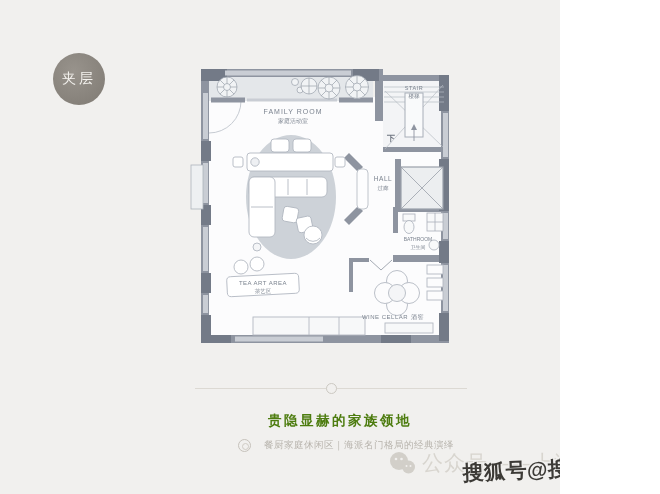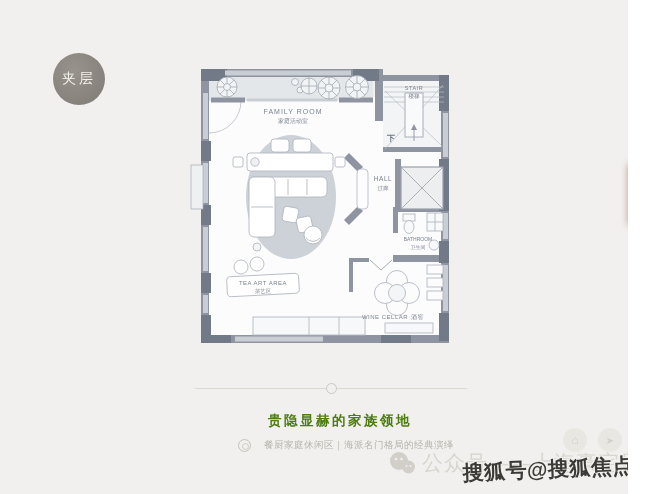--- a/index.html
+++ b/index.html
@@ -1,17 +1,17 @@
 <!DOCTYPE html>
 <html><head>
 <meta charset="utf-8">
 <style>
   html,body{margin:0;padding:0;}
   body{font-family:"Liberation Sans", sans-serif;}
-  .canvas{position:relative;width:628px;height:494px;background:#f1f0ee;overflow:hidden;}
+  .canvas{position:relative;width:560px;height:494px;background:#f1f0ee;overflow:hidden;}
 
   
   .badge{position:absolute;left:53px;top:53px;width:52px;height:52px;border-radius:50%;
     background:radial-gradient(circle at 40% 35%, #98938c, #7f7a73);
     display:flex;align-items:center;justify-content:center;
     color:#f4f2ee;font-size:14px;letter-spacing:3px;font-family:"Liberation Serif",serif;}
 
   
   .plan{position:absolute;left:187px;top:57px;width:272px;height:318px;}
 

